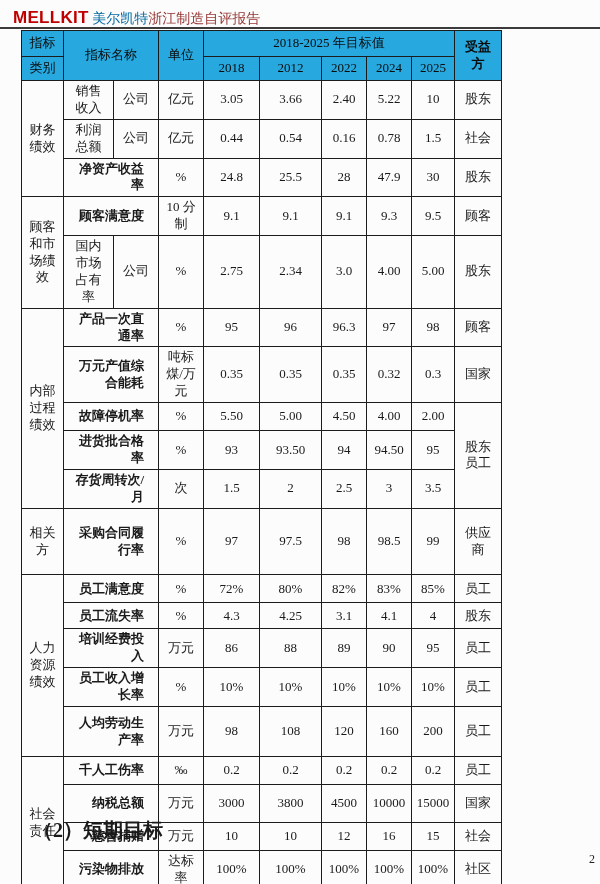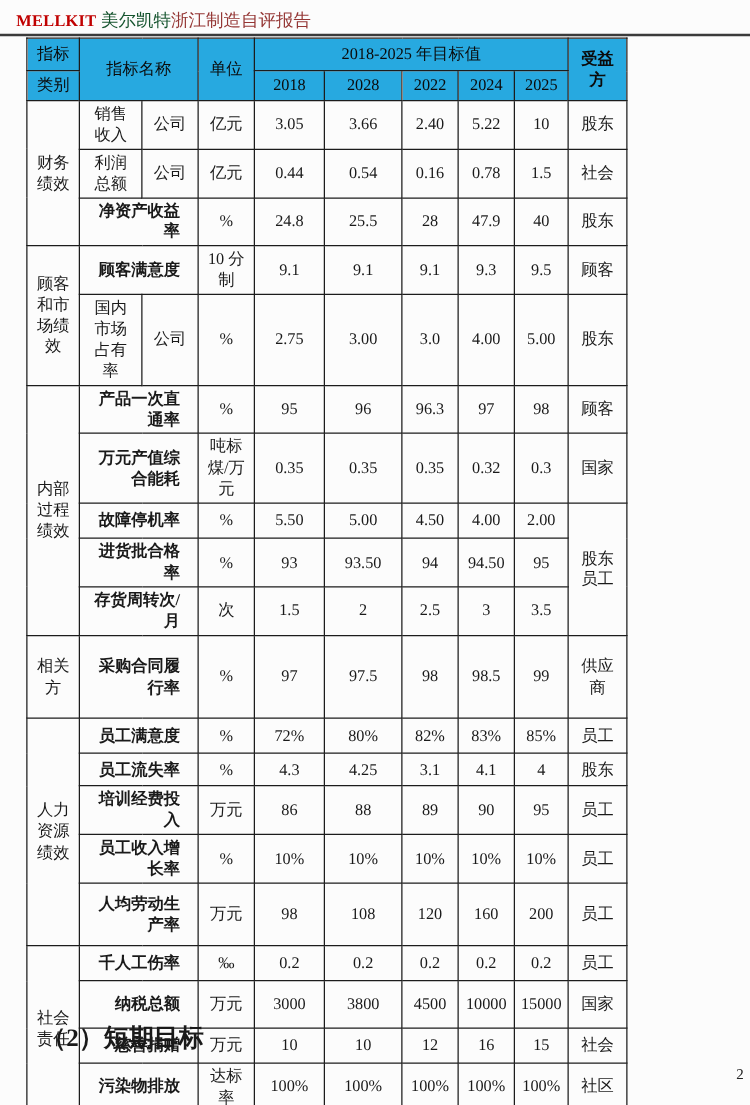--- a/index.html
+++ b/index.html
@@ -6,25 +6,25 @@
   body {
     width:600px; height:884px;
     background:#fcfcfc;
     font-family:"Liberation Serif","DejaVu Serif",serif;
     color:#1a1a1a;
     position:relative;
     overflow:hidden;
   }
   .doc-header { position:absolute; top:8px; left:13px; font-size:14px; white-space:nowrap; }
   .brand {
-    font-family:Liberation Serif, serif;
-    font-weight:bold; font-size:13px; letter-spacing:.3px;
+    font-family:Liberation Sans, sans-serif;
+    font-weight:bold; font-size:17px; letter-spacing:.3px;
     color:var(--brand-red,#C00000);
   }
-  .company { color:#14532d; }
+  .company { color:#0369a1; }
   .report-title { color:var(--title-red,#943634); }
   .header-rule { position:absolute; top:27px; left:0; width:600px; border-top:2px solid #3b3b3b; }
 
   table.targets {
     position:absolute; top:30px; left:21px;
     width:480px; border-collapse:collapse; table-layout:fixed;
     border:1px solid #161616;
   }
   th, td {
     border:1px solid #1c1c1c;
@@ -72,21 +72,21 @@
     <tr style="height:26px">
       <th>指标</th>
       <th colspan="2" rowspan="2">指标名称</th>
       <th rowspan="2">单位</th>
       <th colspan="5">2018-2025 年目标值</th>
       <th rowspan="2" class="benef-hdr">受益方</th>
     </tr>
     <tr style="height:24px">
       <th>类别</th>
       <th>2018</th>
-      <th>2028</th>
+      <th>2012</th>
       <th>2022</th>
       <th>2024</th>
       <th>2025</th>
     </tr>
   </thead>
   <tbody>
       <tr style="height: 34px;">
         <td rowspan="3" class="cat">财务绩效</td>
         <td class="name-a">销售收入</td>
         <td class="name-b">公司</td>
@@ -109,40 +109,40 @@
         <td class="val">1.5</td>
         <td class="benef">社会</td>
       </tr>
       <tr style="height: 34px;">
         <td colspan="2" class="name-full">净资产收益率</td>
         <td class="unit">%</td>
         <td class="val">24.8</td>
         <td class="val">25.5</td>
         <td class="val">28</td>
         <td class="val">47.9</td>
-        <td class="val">40</td>
+        <td class="val">30</td>
         <td class="benef">股东</td>
       </tr>
       <tr style="height: 34px;">
         <td rowspan="2" class="cat">顾客和市场绩效</td>
         <td colspan="2" class="name-full">顾客满意度</td>
         <td class="unit">10 分制</td>
         <td class="val">9.1</td>
         <td class="val">9.1</td>
         <td class="val">9.1</td>
         <td class="val">9.3</td>
         <td class="val">9.5</td>
         <td class="benef">顾客</td>
       </tr>
       <tr style="height: 70px;">
         <td class="name-a">国内市场占有率</td>
         <td class="name-b">公司</td>
         <td class="unit">%</td>
         <td class="val">2.75</td>
-        <td class="val">3.00</td>
+        <td class="val">2.34</td>
         <td class="val">3.0</td>
         <td class="val">4.00</td>
         <td class="val">5.00</td>
         <td class="benef">股东</td>
       </tr>
       <tr style="height: 34px;">
         <td rowspan="5" class="cat">内部过程绩效</td>
         <td colspan="2" class="name-full">产品一次直通率</td>
         <td class="unit">%</td>
         <td class="val">95</td>

